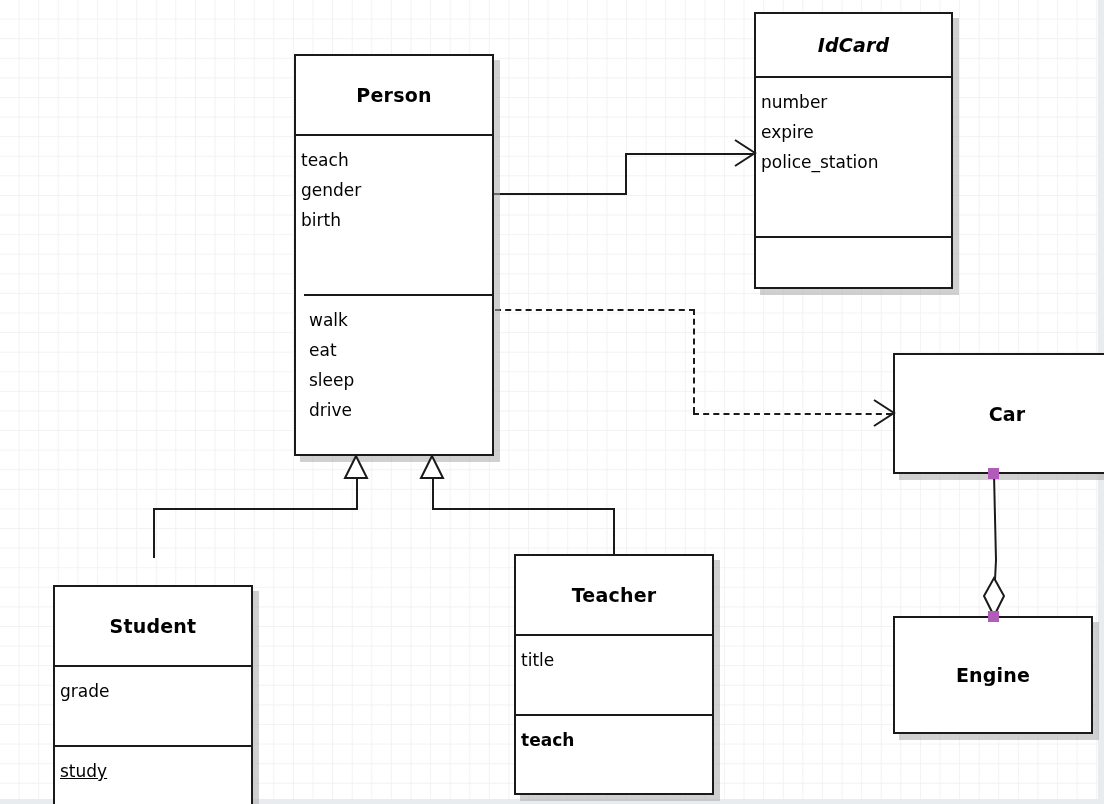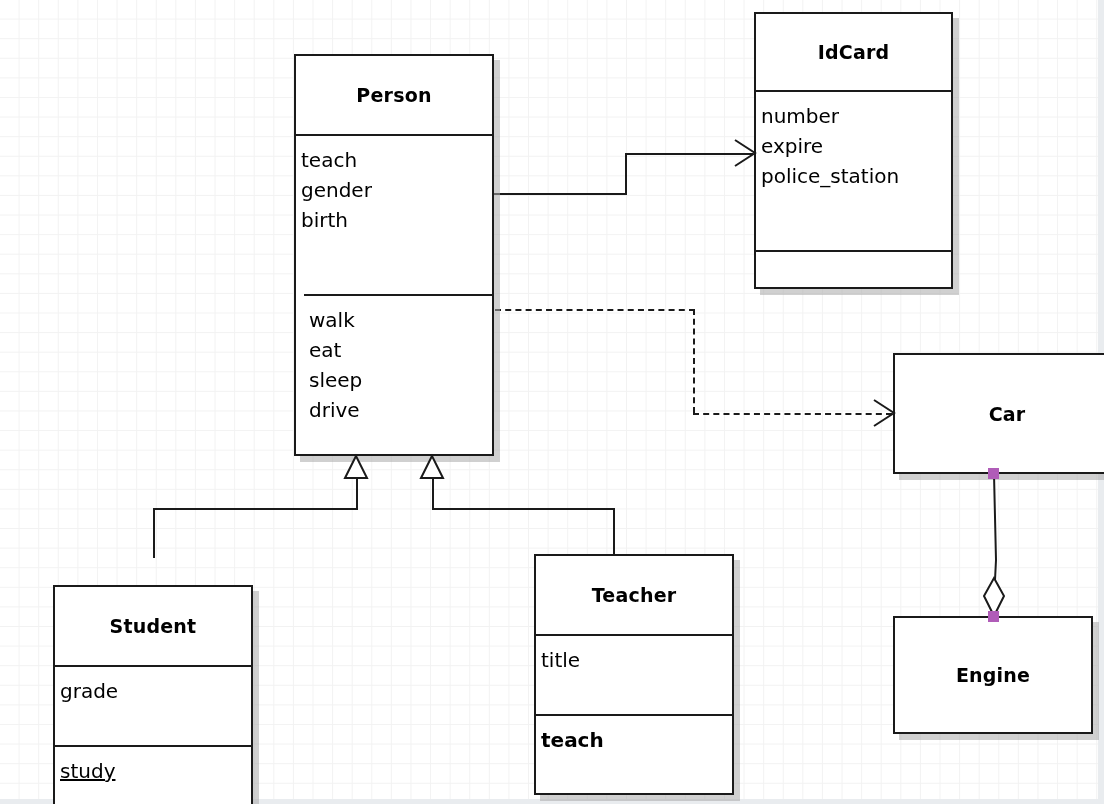--- a/index.html
+++ b/index.html
@@ -57,21 +57,21 @@
     display: flex;
     align-items: center;
     justify-content: center;
     font-weight: bold;
     font-size: 19px;
     color: #000000;
     letter-spacing: 0.2px;
   }
   .cls-members {
     padding: 9px 0 0 5px;
-    font-size: 20px;
+    font-size: 17px;
     line-height: 30px;
     color: #000000;
   }
   .member {
     white-space: nowrap;
   }
   .hline {
     position: absolute;
     height: 0;
     border-top: 2px solid #1a1a1a;
@@ -150,40 +150,40 @@
     </div>
     <div class="compartment cls-members" style="height:160px;margin-left:8px;">
       <div class="member">walk</div>
       <div class="member">eat</div>
       <div class="member">sleep</div>
       <div class="member">drive</div>
     </div>
   </div>
 
   <div class="uml-class" style="left:754px; top:12px; width:199px; height:277px;">
-    <div class="compartment cls-title" style="height:76px;">IdCard</div>
+    <div class="compartment cls-title" style="height:62px;font-style:italic;">IdCard</div>
     <div class="compartment cls-members" style="height:160px;">
       <div class="member">number</div>
       <div class="member">expire</div>
       <div class="member">police_station</div>
     </div>
     <div class="compartment cls-members" style="height:35px;"></div>
   </div>
 
   <div class="uml-class" style="left:53px; top:585px; width:200px; height:241px;">
     <div class="compartment cls-title" style="height:78px;">Student</div>
     <div class="compartment cls-members" style="height:80px;">
       <div class="member">grade</div>
     </div>
     <div class="compartment cls-members" style="height:88px;text-decoration:underline;">
       <div class="member">study</div>
     </div>
   </div>
 
-  <div class="uml-class" style="left:514px; top:554px; width:200px; height:241px;margin-left:20px;">
+  <div class="uml-class" style="left:514px; top:554px; width:200px; height:241px;">
     <div class="compartment cls-title" style="height:78px;">Teacher</div>
     <div class="compartment cls-members" style="height:80px;">
       <div class="member">title</div>
     </div>
     <div class="compartment cls-members" style="height:104px;font-weight:bold;">
       <div class="member">teach</div>
     </div>
   </div>
 
   <div class="uml-class" style="left:893px; top:353px; width:228px; height:121px;">

